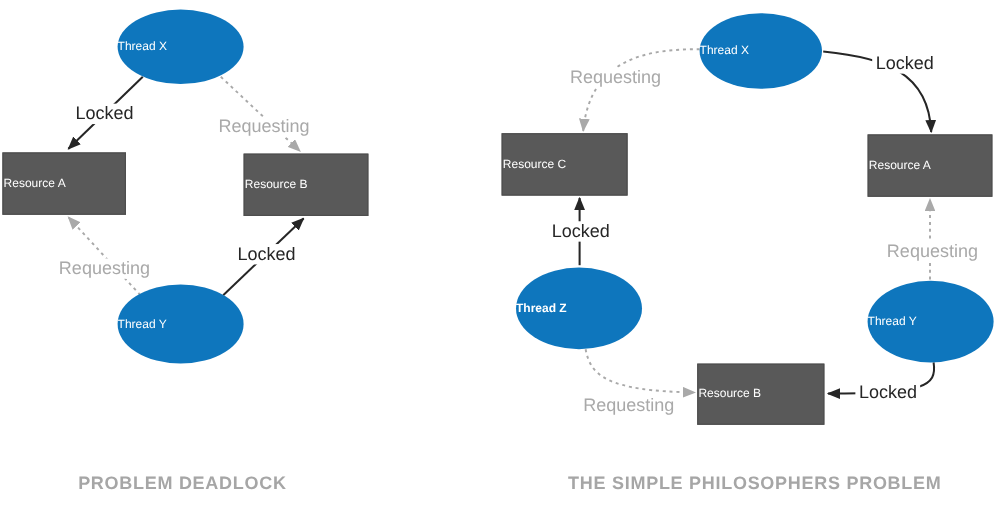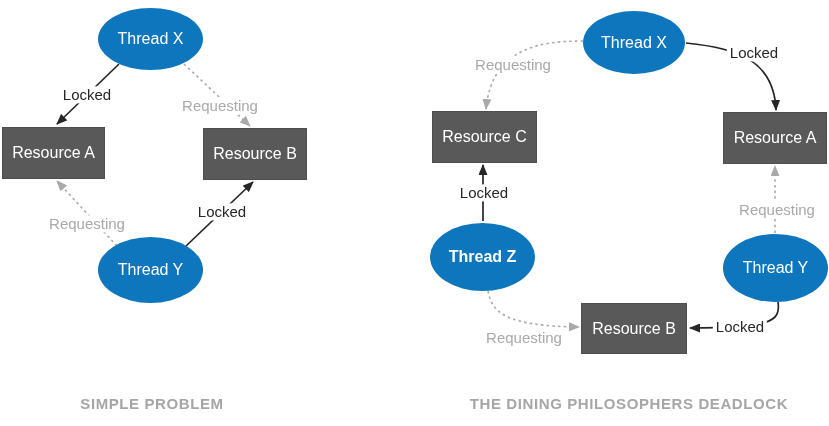--- a/index.html
+++ b/index.html
@@ -32,23 +32,22 @@
     stroke-width: 1.6;
     stroke-dasharray: 2.5 3.2;
   }
   .arrow-dark-fill { fill: var(--solid-edge, #262626); }
   .arrow-gray-fill { fill: var(--dashed-edge, #a9a9a9); }
 
   .node {
     position: absolute;
     display: flex;
     align-items: center;
-    justify-content: center;
     color: #ffffff;
-    font-size: 16px;
+    font-size: 10px;
     z-index: 2;
     box-sizing: border-box;
     white-space: nowrap;
   }
   .thread {
     background: var(--thread-fill, #0e76bd);
     border-radius: 50%;
   }
   .resource {
     background: var(--resource-fill, #595959);
@@ -119,28 +118,28 @@
     </div>
     <div class="node thread" style="left:98px; top:237px; width:105px; height:66px;">
       <span>Thread Y</span>
     </div>
 
     <span class="edge-label label-dark" style="left:87px; top:95px;">Locked</span>
     <span class="edge-label label-gray" style="left:220px; top:94px;">Requesting</span>
     <span class="edge-label label-gray" style="left:87px; top:212px;">Requesting</span>
     <span class="edge-label label-dark" style="left:222px; top:212px;">Locked</span>
 
-    <div class="caption" style="left:152px; top:403px;">SIMPLE PROBLEM</div>
+    <div class="caption" style="left:152px; top:403px;">PROBLEM DEADLOCK</div>
   </div>
 
   <div>
     <div class="node thread" style="left:583px; top:11px; width:102px; height:63px;">
       <span>Thread X</span>
     </div>
-    <div class="node resource" style="left:432px; top:111px; width:105px; height:52px;">
+    <div class="node resource" style="left:418px; top:111px; width:105px; height:52px;">
       <span>Resource C</span>
     </div>
     <div class="node resource" style="left:723px; top:112px; width:104px; height:52px;">
       <span>Resource A</span>
     </div>
     <div class="node thread" style="left:430px; top:223px; width:105px; height:68px;font-weight:bold;">
       <span>Thread Z</span>
     </div>
     <div class="node thread" style="left:723px; top:234px; width:105px; height:68px;">
       <span>Thread Y</span>
@@ -149,16 +148,16 @@
       <span>Resource B</span>
     </div>
 
     <span class="edge-label label-gray" style="left:513px; top:53px;">Requesting</span>
     <span class="edge-label label-dark" style="left:754px; top:53px;">Locked</span>
     <span class="edge-label label-dark" style="left:484px; top:193px;">Locked</span>
     <span class="edge-label label-gray" style="left:777px; top:198px;">Requesting</span>
     <span class="edge-label label-gray" style="left:524px; top:326px;">Requesting</span>
     <span class="edge-label label-dark" style="left:740px; top:327px;">Locked</span>
 
-    <div class="caption" style="left:629px; top:403px;">THE DINING PHILOSOPHERS DEADLOCK</div>
+    <div class="caption" style="left:629px; top:403px;">THE SIMPLE PHILOSOPHERS PROBLEM</div>
   </div>
 
 </div>
 
 </body></html>

